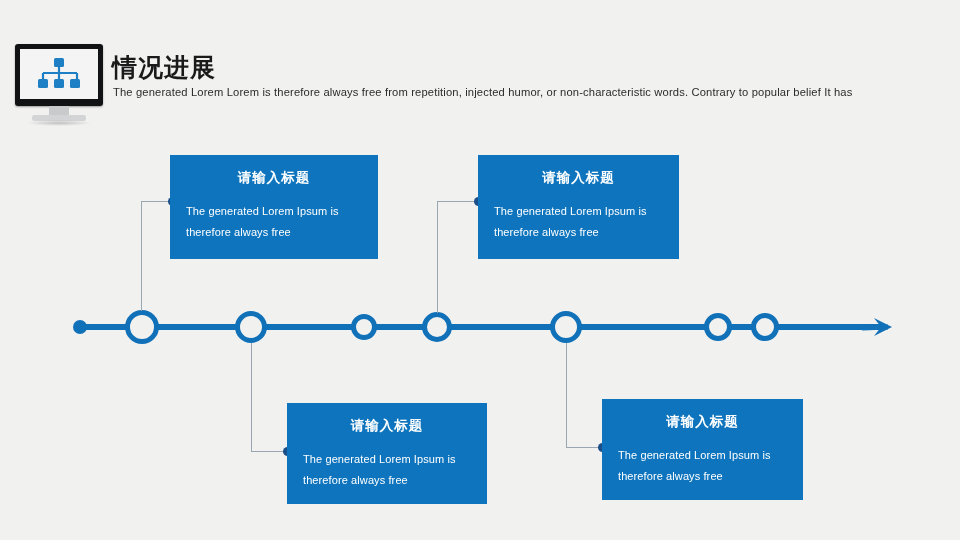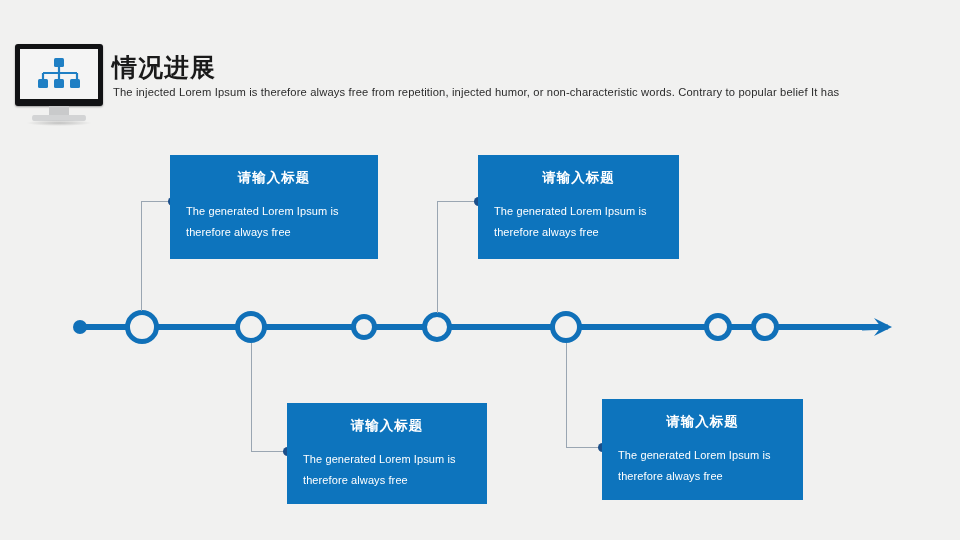--- a/index.html
+++ b/index.html
@@ -181,21 +181,21 @@
           <path d="M23 10 L23 16 M7 16 L41 16 M7 16 L7 22 M23 16 L23 22 M41 16 L41 22" stroke="#1f7fc4" stroke-width="2.2" fill="none"></path>
         </svg>
       </div>
     </div>
     <div class="monitor-neck"></div>
     <div class="monitor-base"></div>
     <div class="monitor-shadow"></div>
   </div>
 
   <div class="page-title">情况进展</div>
-  <div class="page-subtitle">The injected Lorem Ipsum is therefore always free from repetition, injected humor, or non-characteristic words. Contrary to popular belief It has</div>
+  <div class="page-subtitle">The generated Lorem Lorem is therefore always free from repetition, injected humor, or non-characteristic words. Contrary to popular belief It has</div>
 
   <div class="tl-startdot"></div>
   <div class="tl-line"></div>
   <svg class="tl-arrow" viewBox="0 0 32 28">
     <path d="M0 15 L26 14" stroke="#1070b8" stroke-width="5" fill="none"></path>
     <path d="M12 5 L30 14 L12 23 L19 14 Z" fill="#1070b8"></path>
   </svg>
 
   <div class="tl-node" style="left:125px;top:278px;width:34px;height:34px;"></div>
   <div class="tl-node" style="left:235px;top:279px;width:32px;height:32px;"></div>

